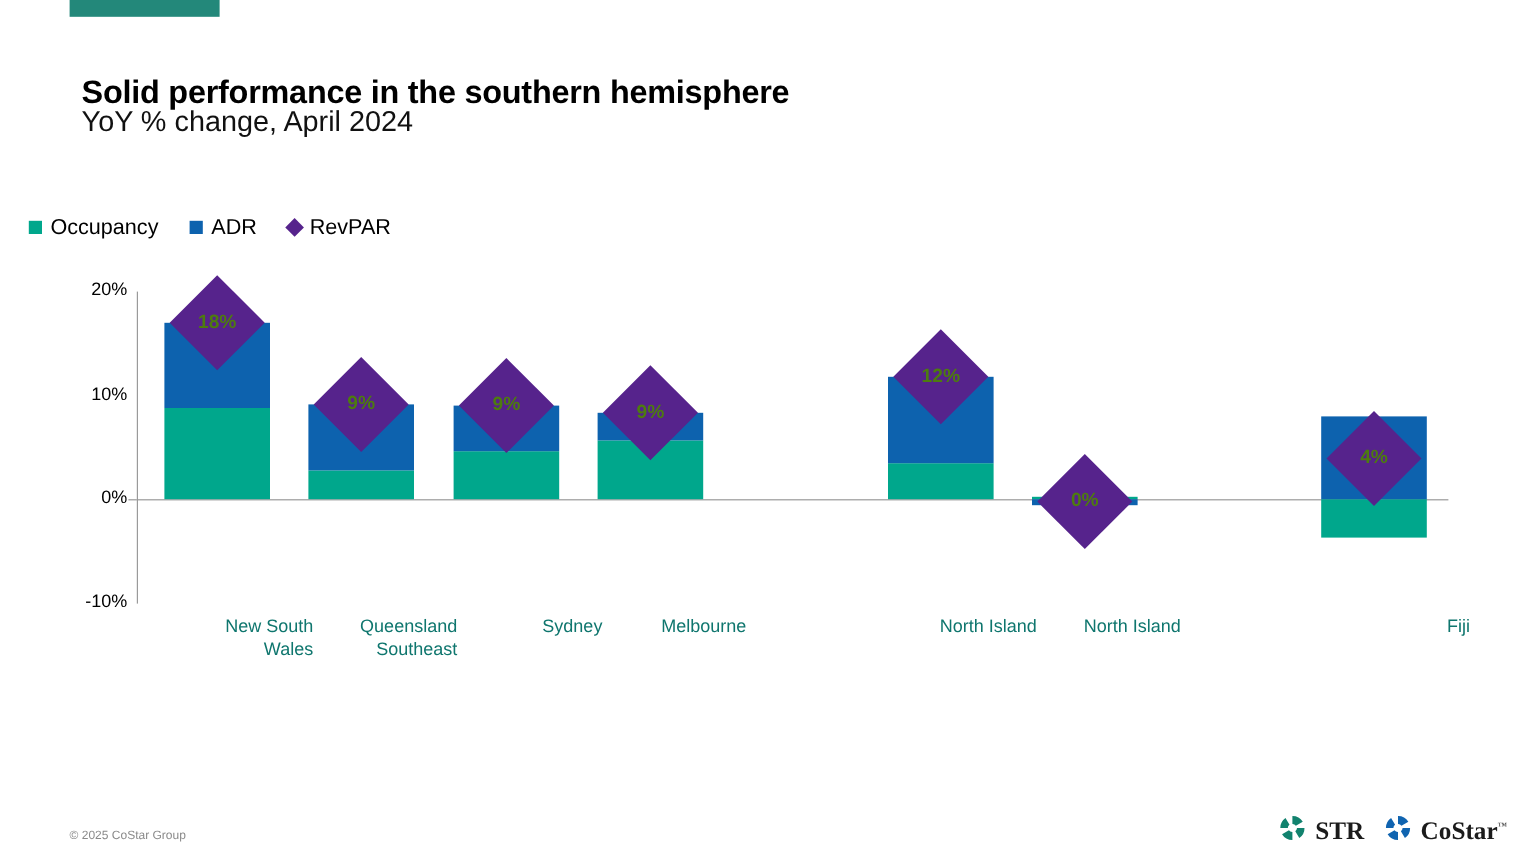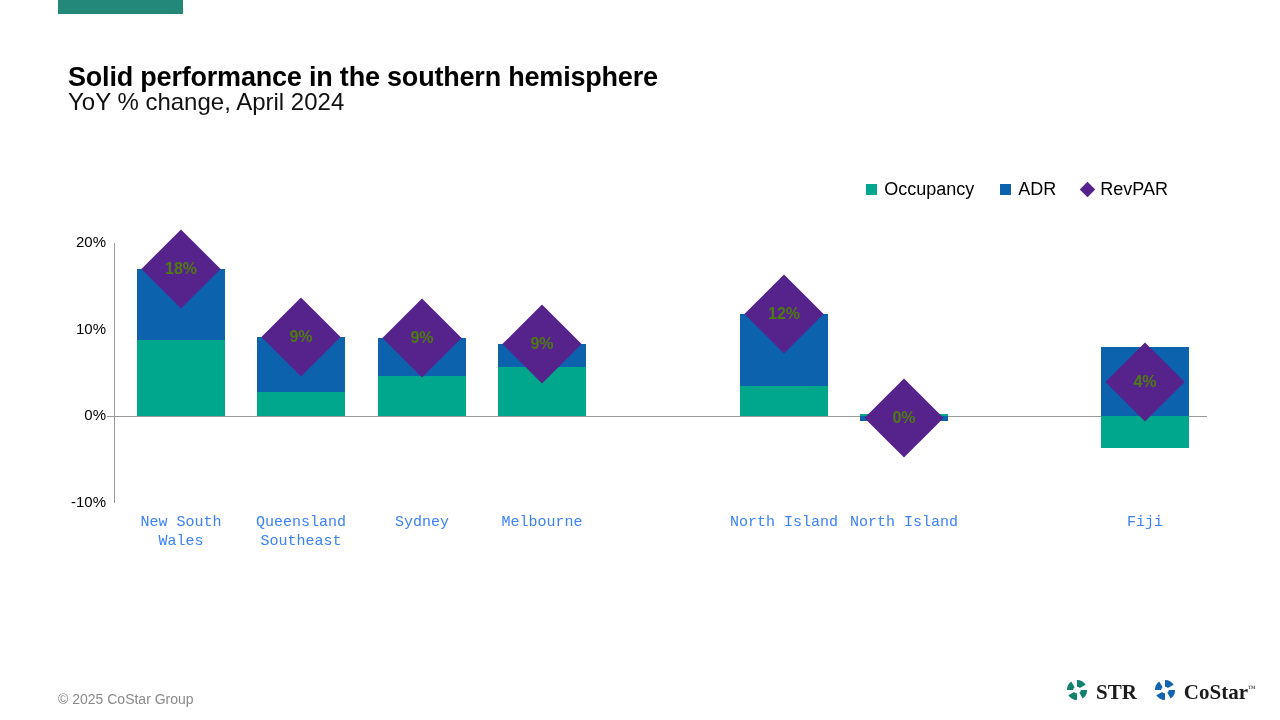--- a/index.html
+++ b/index.html
@@ -20,21 +20,21 @@
     font-size:27px;font-weight:bold;letter-spacing:-0.2px;
     color:#000;white-space:nowrap;margin-top:12px;
   }
   .subtitle{
     position:absolute;left:68px;top:88px;
     font-size:24px;font-weight:normal;color:#111;white-space:nowrap;
   }
   
   .legend{
     position:absolute;left:0;top:180px;width:1168px;
-    display:flex;justify-content:flex-end;align-items:center;gap:26px;
+    display:flex;justify-content:flex-start;align-items:center;gap:26px;padding-left:24px;
   }
   .legend-item{display:flex;align-items:center;gap:7px;}
   .legend-swatch{width:11px;height:11px;display:inline-block;}
   .legend-diamond{
     width:11px;height:11px;display:inline-block;
     transform:rotate(45deg);
   }
   .legend-label{font-size:18px;color:#000;line-height:1;}
   
   .plot{
@@ -58,28 +58,27 @@
   }
   .diamond{
     position:absolute;left:0;top:0;width:100%;height:100%;
     transform:rotate(45deg);
   }
   .diamond-label{
     position:relative;z-index:2;color:#4d7c0f;font-size:16px;font-weight:bold;
     line-height:1;white-space:nowrap;
   }
   .cat-label{
-    position:absolute;text-align:center;font-size:15px;color:#3b82f6;
+    position:absolute;text-align:right;font-size:15px;color:#0f766e;
     line-height:19px;
-    font-family:Liberation Mono, monospace;
   }
   
   .copyright{
     position:absolute;left:58px;top:691px;
-    font-size:14px;color:#8a8a8a;text-align:right;
+    font-size:10px;color:#8a8a8a;text-align:right;
   }
   .brand{
     position:absolute;right:24px;top:678px;
     display:flex;align-items:center;gap:16px;
   }
   .brand-unit{display:flex;align-items:center;gap:7px;}
   .brand-text{
     font-family:"Liberation Serif", serif;
     font-size:21px;font-weight:bold;color:#1b1b1b;line-height:1;
   }

